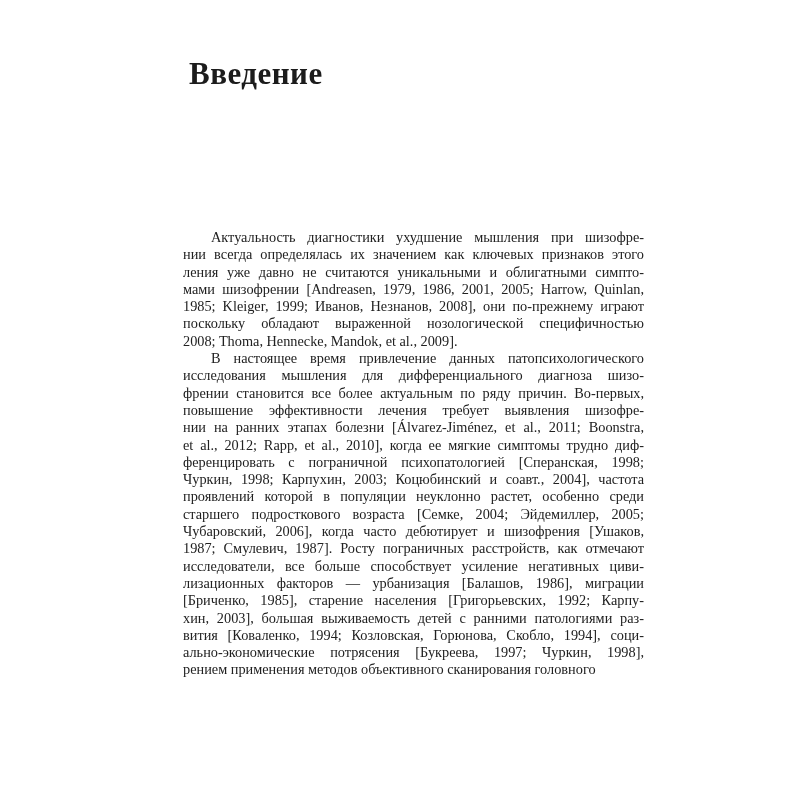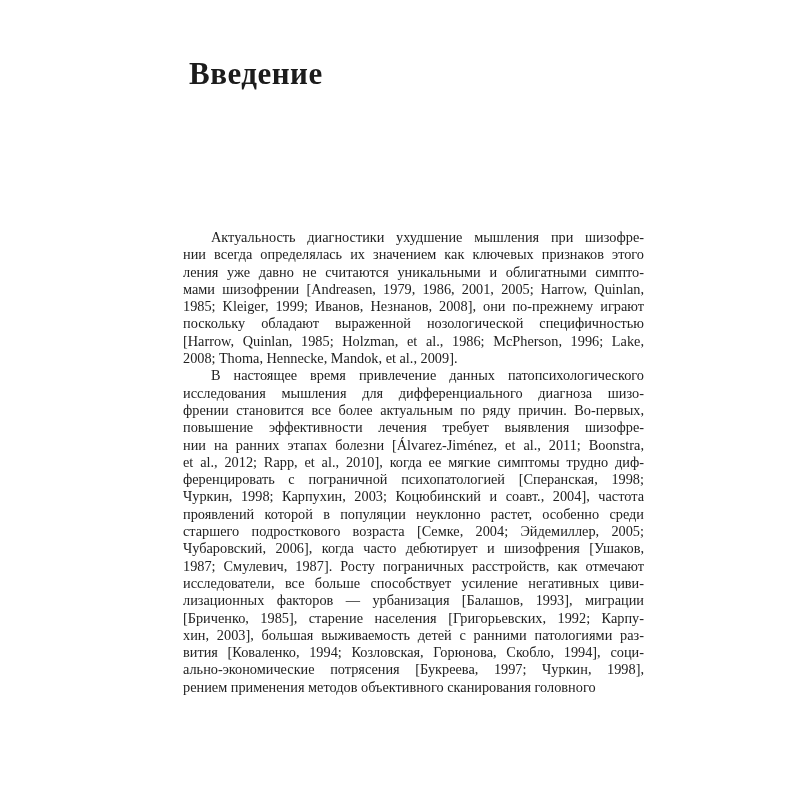--- a/index.html
+++ b/index.html
@@ -57,35 +57,34 @@
 
 <div class="page">
   <h1 class="title">Введение</h1>
   <div class="body-text">
       <div class="line indent">Актуальность диагностики ухудшение мышления при шизофре-</div>
       <div class="line">нии всегда определялась их значением как ключевых признаков этого</div>
       <div class="line">ления уже давно не считаются уникальными и облигатными симпто-</div>
       <div class="line">мами шизофрении [Andreasen, 1979, 1986, 2001, 2005; Harrow, Quinlan,</div>
       <div class="line">1985; Kleiger, 1999; Иванов, Незнанов, 2008], они по-прежнему играют</div>
       <div class="line">поскольку обладают выраженной нозологической специфичностью</div>
-      <div class="line">[Harrow, Quinlan, 1985; Holzman, et al., 1986; McPherson, 1996; Lake,</div>
       <div class="line last">2008; Thoma, Hennecke, Mandok, et al., 2009].</div>
       <div class="line indent">В настоящее время привлечение данных патопсихологического</div>
       <div class="line">исследования мышления для дифференциального диагноза шизо-</div>
       <div class="line">френии становится все более актуальным по ряду причин. Во-первых,</div>
       <div class="line">повышение эффективности лечения требует выявления шизофре-</div>
       <div class="line">нии на ранних этапах болезни [Álvarez-Jiménez, et al., 2011; Boonstra,</div>
       <div class="line">et al., 2012; Rapp, et al., 2010], когда ее мягкие симптомы трудно диф-</div>
       <div class="line">ференцировать с пограничной психопатологией [Сперанская, 1998;</div>
       <div class="line">Чуркин, 1998; Карпухин, 2003; Коцюбинский и соавт., 2004], частота</div>
       <div class="line">проявлений которой в популяции неуклонно растет, особенно среди</div>
       <div class="line">старшего подросткового возраста [Семке, 2004; Эйдемиллер, 2005;</div>
       <div class="line">Чубаровский, 2006], когда часто дебютирует и шизофрения [Ушаков,</div>
       <div class="line">1987; Смулевич, 1987]. Росту пограничных расстройств, как отмечают</div>
       <div class="line">исследователи, все больше способствует усиление негативных циви-</div>
-      <div class="line">лизационных факторов — урбанизация [Балашов, 1993], миграции</div>
+      <div class="line">лизационных факторов — урбанизация [Балашов, 1986], миграции</div>
       <div class="line">[Бриченко, 1985], старение населения [Григорьевских, 1992; Карпу-</div>
       <div class="line">хин, 2003], большая выживаемость детей с ранними патологиями раз-</div>
       <div class="line">вития [Коваленко, 1994; Козловская, Горюнова, Скобло, 1994], соци-</div>
       <div class="line">ально-экономические потрясения [Букреева, 1997; Чуркин, 1998],</div>
       <div class="line last">рением применения методов объективного сканирования головного</div>
     </div>
 </div>
 
 </body></html>

